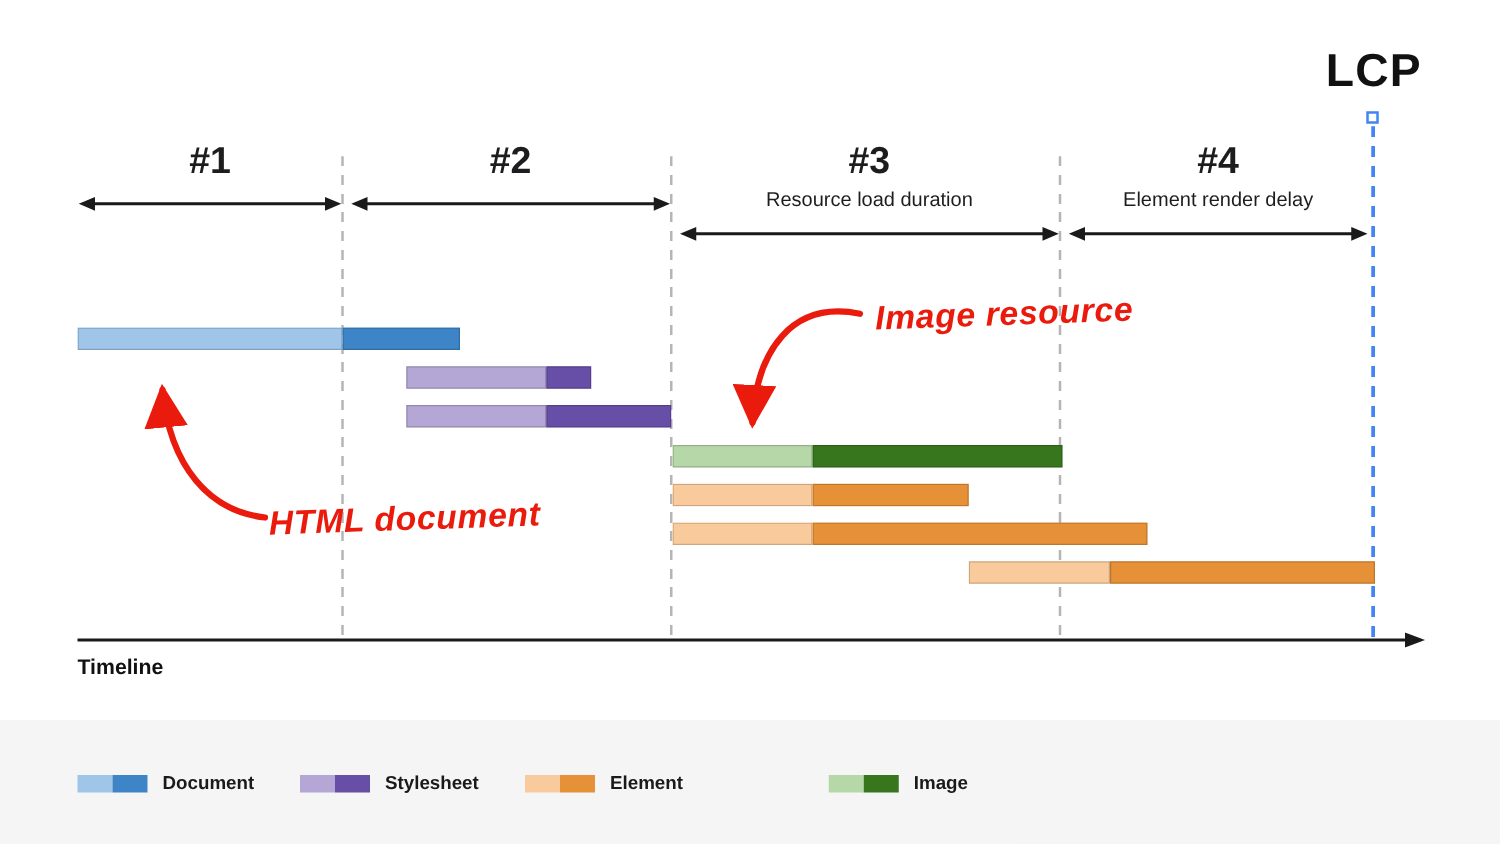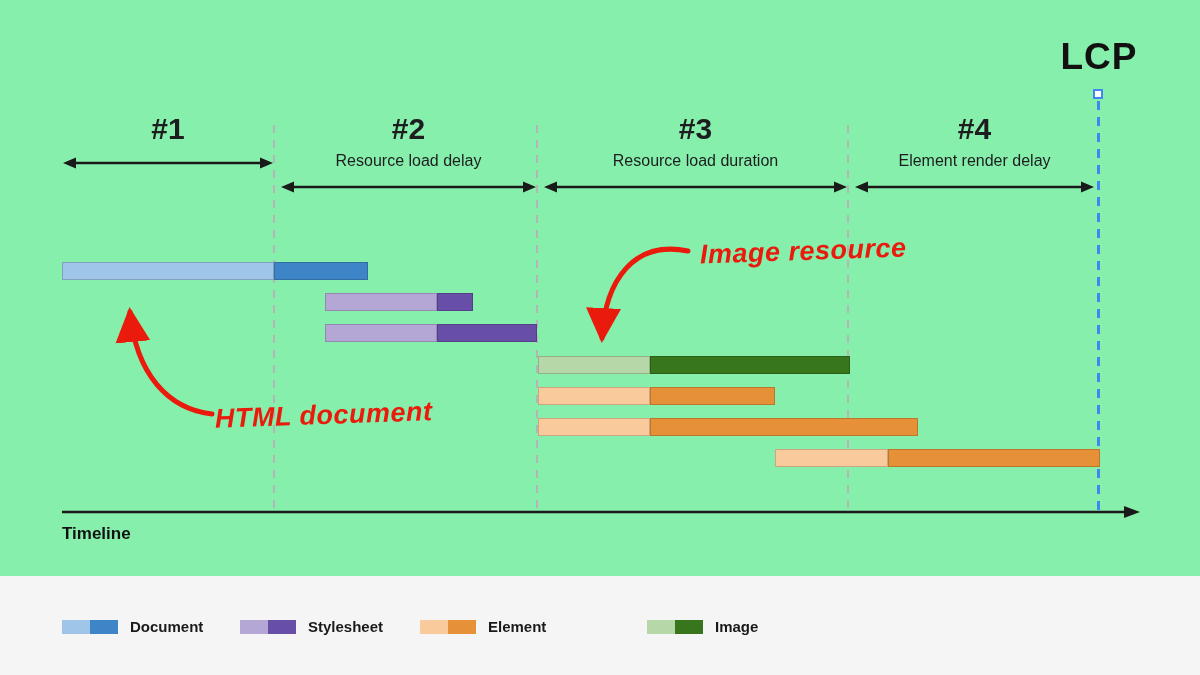--- a/index.html
+++ b/index.html
@@ -1,17 +1,17 @@
 <!DOCTYPE html>
 <html><head>
 <meta charset="utf-8">
 <style>
   html,body{margin:0;padding:0;background:#e9e9e9;}
   .canvas{
-    position:relative;width:1200px;height:675px;background:#86efac;
+    position:relative;width:1200px;height:675px;background:#ffffff;
     font-family:"Liberation Sans","DejaVu Sans",sans-serif;overflow:hidden;
   }
   
   .lcp-title{position:absolute;top:36px;left:1038px;width:122px;text-align:center;
     font-size:37px;font-weight:700;color:#111;letter-spacing:1px;}
   .lcp-marker{position:absolute;top:89px;width:6px;height:6px;background:#fff;
     border:2px solid #4285f4;}
   .lcp-line{position:absolute;top:101px;width:3px;height:411px;
     background:repeating-linear-gradient(to bottom,#4285f4 0 9px,transparent 9px 16px);}
   
@@ -55,21 +55,20 @@
       <div class="phase" style="left: 62px; width: 212px;">
         <div class="ph-num">#1</div>
         <svg class="ph-arrow" width="212" height="14">
           <line x1="12" y1="7" x2="200" y2="7" stroke="#1a1a1a" stroke-width="2.4"></line>
           <polygon points="1,7 14,1.5 14,12.5" fill="#1a1a1a"></polygon>
           <polygon points="211,7 198,1.5 198,12.5" fill="#1a1a1a"></polygon>
         </svg>
       </div>
       <div class="phase" style="left: 280px; width: 257px;">
         <div class="ph-num">#2</div>
-        <div class="ph-label">Resource load delay</div>
         <svg class="ph-arrow" width="257" height="14">
           <line x1="12" y1="7" x2="245" y2="7" stroke="#1a1a1a" stroke-width="2.4"></line>
           <polygon points="1,7 14,1.5 14,12.5" fill="#1a1a1a"></polygon>
           <polygon points="256,7 243,1.5 243,12.5" fill="#1a1a1a"></polygon>
         </svg>
       </div>
       <div class="phase" style="left: 543px; width: 305px;">
         <div class="ph-num">#3</div>
         <div class="ph-label">Resource load duration</div>
         <svg class="ph-arrow" width="305" height="14">
@@ -136,21 +135,21 @@
         <div class="legend-item" style="left: 240px; text-align: right;">
           <span class="sw" style="background:#b4a7d6"></span>
           <span class="sw" style="background:#674ea7"></span>
           <span class="legend-label">Stylesheet</span>
         </div>
         <div class="legend-item" style="left: 420px;">
           <span class="sw" style="background:#f9cb9c"></span>
           <span class="sw" style="background:#e69138"></span>
           <span class="legend-label">Element</span>
         </div>
-        <div class="legend-item" style="left: 647px;">
+        <div class="legend-item" style="left: 663px;">
           <span class="sw" style="background:#b6d7a8"></span>
           <span class="sw" style="background:#38761d"></span>
           <span class="legend-label">Image</span>
         </div>
       </div>
   </div>
 
 </div>
 
 </body></html>

